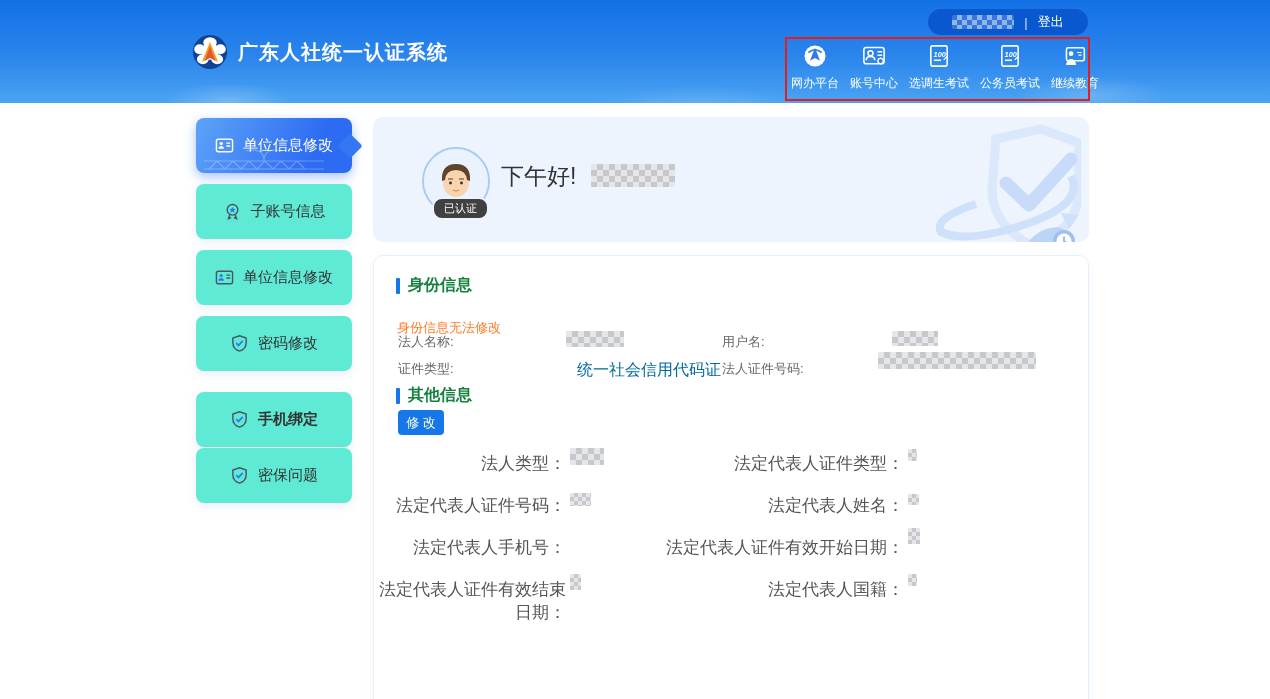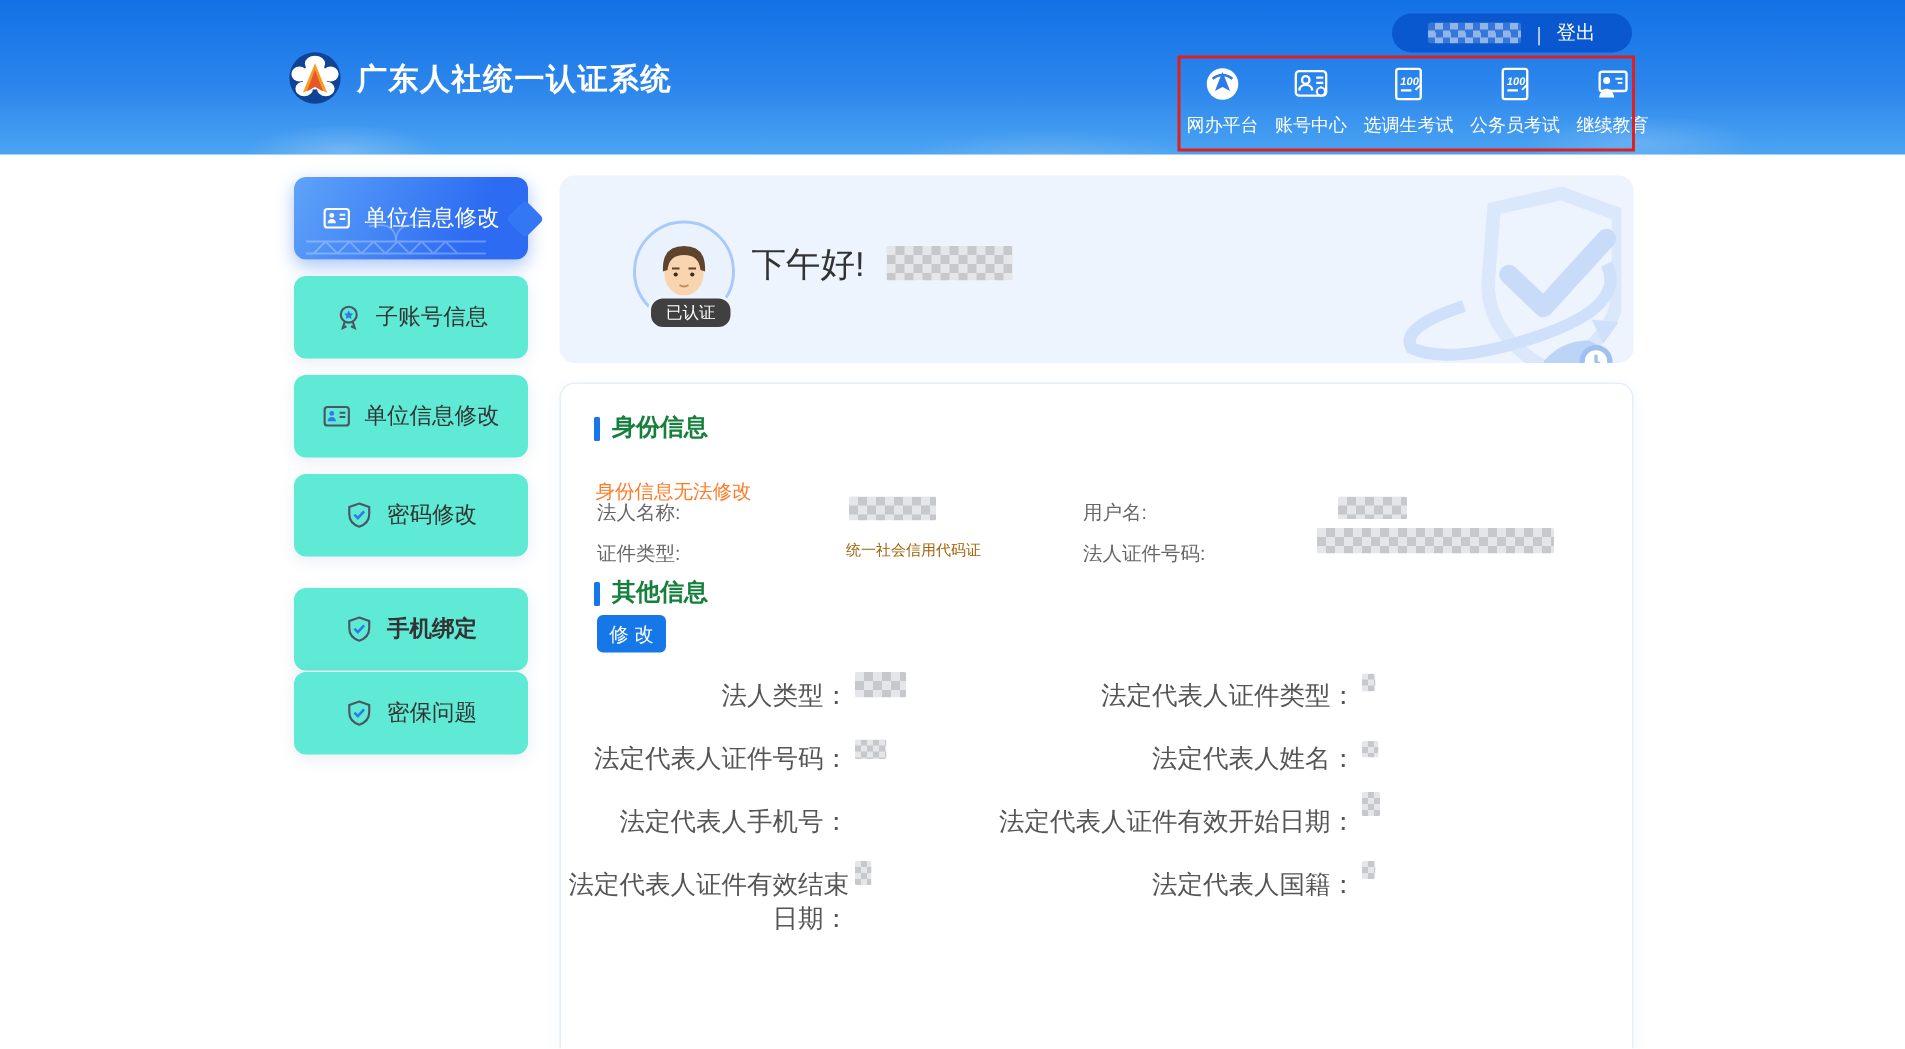--- a/index.html
+++ b/index.html
@@ -55,21 +55,21 @@
   .shield-mark { position:absolute; right:8px; top:4px; }
 
   
   .main-card { position:absolute; left:373px; top:255px; width:716px; height:470px;
     background:#fff; border:1px solid #e7eefb; border-radius:10px; box-shadow:0 3px 10px rgba(120,150,200,.08); }
   .sec-title { position:absolute; left:22px; display:flex; align-items:center; gap:8px;
     font-size:16px; font-weight:bold; color:#15803d; }
   .sec-title .bar { width:4px; height:16px; background:#1677e8; border-radius:1px; }
   .warning { position:absolute; left:23px; top:47px; font-size:13px; color:#ff7a26;margin-top:16px; }
   .f-label { position:absolute; font-size:13px; color:#666; }
-  .f-value { position:absolute; font-size:10px; color:#a16207; }
+  .f-value { position:absolute; font-size:16px; color:#0369a1;margin-left:13px; }
   .r-label { position:absolute; font-size:17px; color:#555; text-align:right; }
 
   .modify-btn { position:absolute; left:24px; top:154px; width:46px; height:25px; background:#1677e8;
     color:#fff; font-size:13px; border:none; border-radius:4px; cursor:pointer; }
 
   
   .mosaic { background:repeating-conic-gradient(#c6c8cb 0% 25%, #e4e6e9 0% 50%);
     background-size:12px 12px; border-radius:1px; }
   .mosaic.small { background-size:8px 8px; }
   .mosaic.onblue { background:repeating-conic-gradient(rgba(255,255,255,.55) 0% 25%, rgba(255,255,255,.18) 0% 50%);

